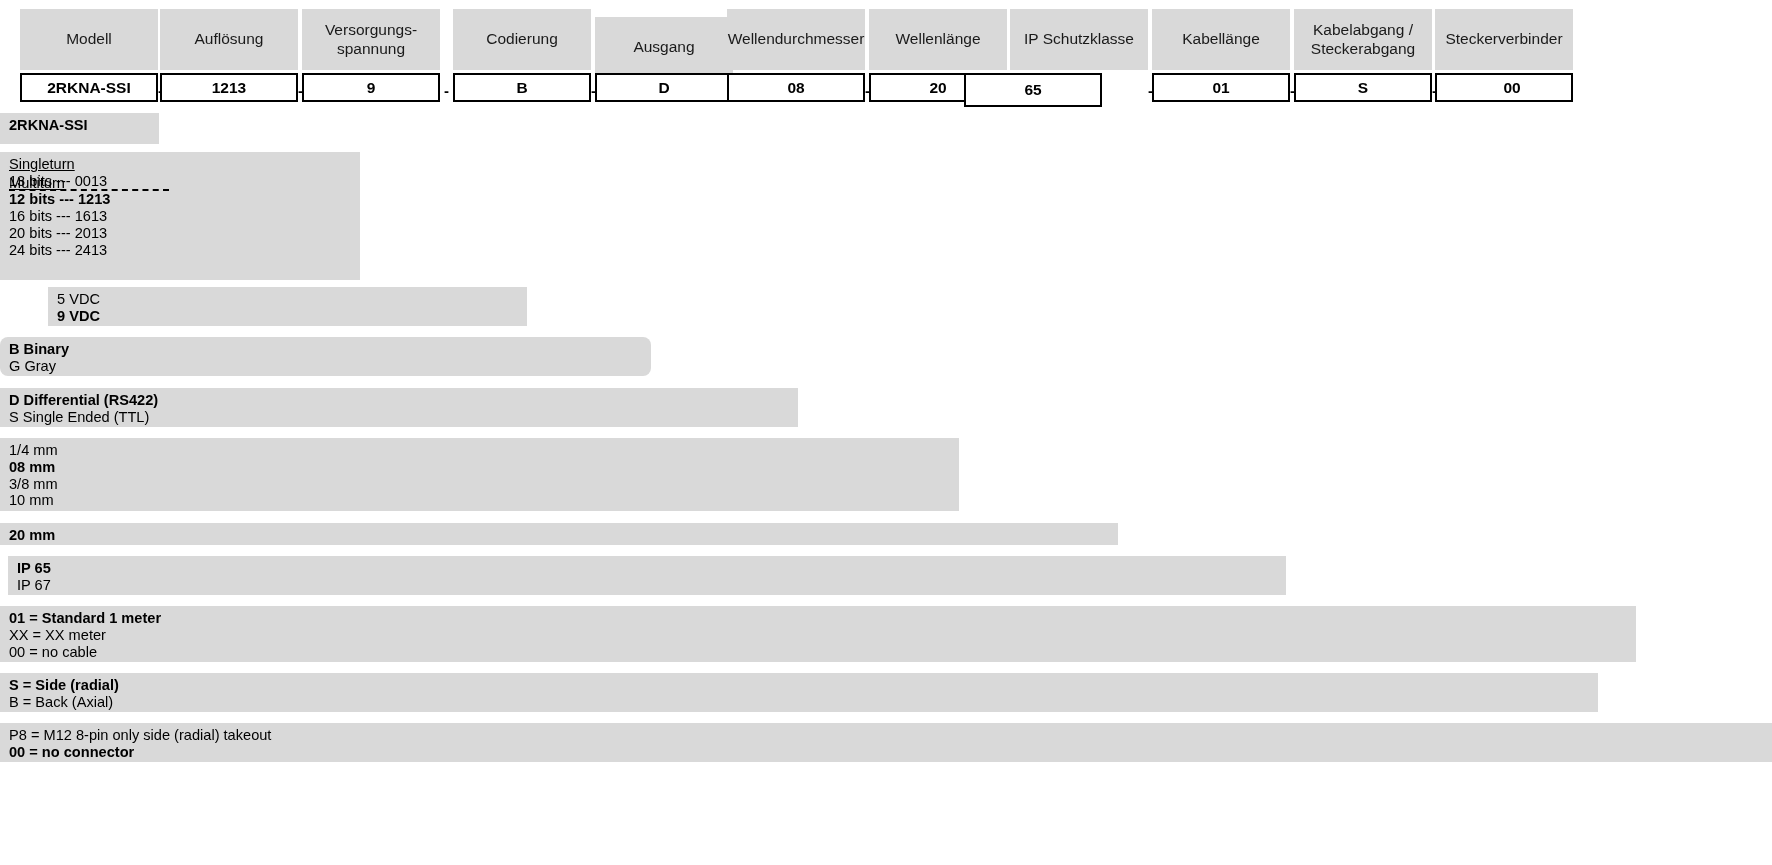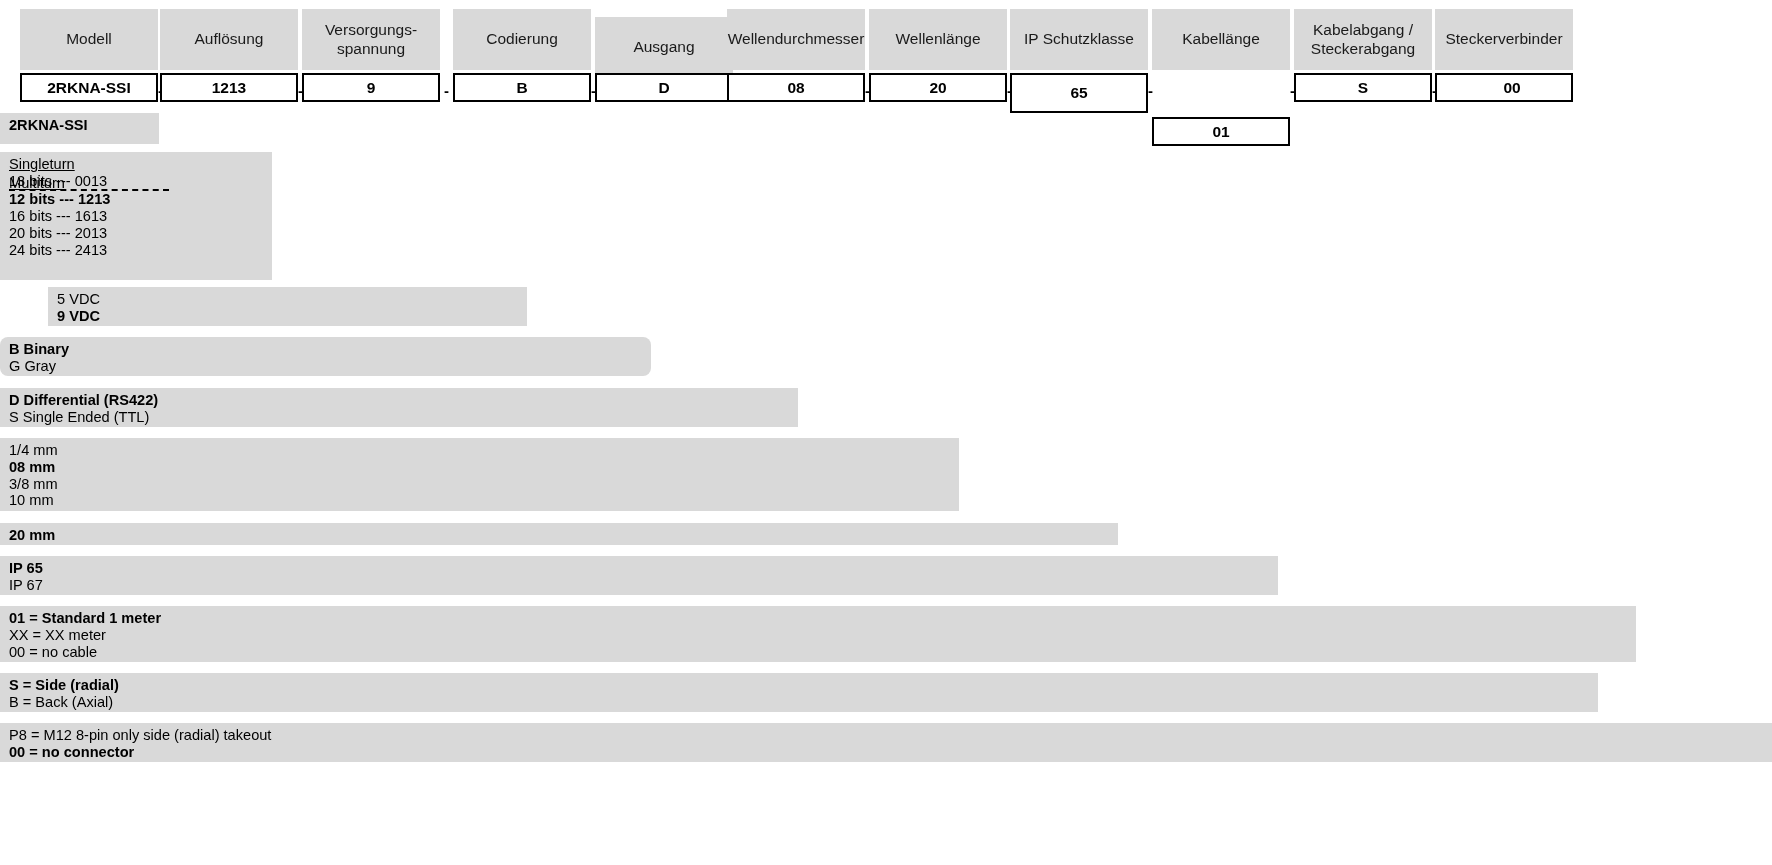--- a/index.html
+++ b/index.html
@@ -146,41 +146,41 @@
       </div>
       <div class="dash" style="left: 733px; top: 83px;">-</div>
       <div class="col-code" style="left: 727px; top: 73px; width: 138px; height: 29px;">
         <span>08</span>
       </div>
       <div class="dash" style="left: 865px; top: 83px; width: 4px;">-</div>
       <div class="col-code" style="left: 869px; top: 73px; width: 138px; height: 29px; text-align: right;">
         <span>20</span>
       </div>
       <div class="dash" style="left: 1007px; top: 83px; width: 3px;">-</div>
-      <div class="col-code" style="left: 1010px; top: 73px; width: 138px; height: 40px; justify-content: center;">
+      <div class="col-code" style="left: 964px; top: 73px; width: 138px; height: 34px; justify-content: center;">
         <span>65</span>
       </div>
       <div class="dash" style="left: 1148px; top: 83px; width: 4px;">-</div>
-      <div class="col-code" style="left: 1152px; top: 73px; width: 138px; height: 29px; margin-top: 44px;">
+      <div class="col-code" style="left: 1152px; top: 73px; width: 138px; height: 29px;">
         <span>01</span>
       </div>
       <div class="dash" style="left: 1290px; top: 83px; width: 4px;">-</div>
       <div class="col-code" style="left: 1294px; top: 73px; width: 138px; height: 29px;">
         <span>S</span>
       </div>
       <div class="dash" style="left: 1432px; top: 83px; width: 3px;">-</div>
       <div class="col-code" style="left: 1435px; top: 73px; width: 138px; height: 29px; padding-left: 16px;">
         <span>00</span>
       </div>
     </div>
   <div id="panels">
       <div class="panel" style="left: 0px; top: 113px; width: 159px; height: 31px;">
         <div class="opt b">2RKNA-SSI</div>
       </div>
-      <div class="panel" style="left: 0px; top: 152px; width: 272px; height: 128px;">
+      <div class="panel" style="left: 0px; top: 152px; width: 360px; height: 128px;">
         <div class="opt u">Singleturn</div>
         <div class="opt">13 bits --- 0013</div>
         <div class="sep"></div>
         <div class="opt u">Multiturn</div>
         <div class="opt b">12 bits --- 1213</div>
         <div class="opt">16 bits --- 1613</div>
         <div class="opt">20 bits --- 2013</div>
         <div class="opt">24 bits --- 2413</div>
       </div>
       <div class="panel" style="left: 0px; top: 287px; width: 479px; height: 39px; margin-left: 48px;">
@@ -197,21 +197,21 @@
       </div>
       <div class="panel" style="left: 0px; top: 438px; width: 959px; height: 73px;">
         <div class="opt">1/4 mm</div>
         <div class="opt b">08 mm</div>
         <div class="opt">3/8 mm</div>
         <div class="opt">10 mm</div>
       </div>
       <div class="panel" style="left: 0px; top: 523px; width: 1118px; height: 22px;">
         <div class="opt b">20 mm</div>
       </div>
-      <div class="panel" style="left: 0px; top: 556px; width: 1278px; height: 39px;">
+      <div class="panel" style="left: 8px; top: 556px; width: 1278px; height: 39px;">
         <div class="opt b">IP 65</div>
         <div class="opt">IP 67</div>
       </div>
       <div class="panel" style="left: 0px; top: 606px; width: 1636px; height: 56px;">
         <div class="opt b">01 = Standard 1 meter</div>
         <div class="opt">XX = XX meter</div>
         <div class="opt">00 = no cable</div>
       </div>
       <div class="panel" style="left: 0px; top: 673px; width: 1598px; height: 39px;">
         <div class="opt b">S = Side (radial)</div>

